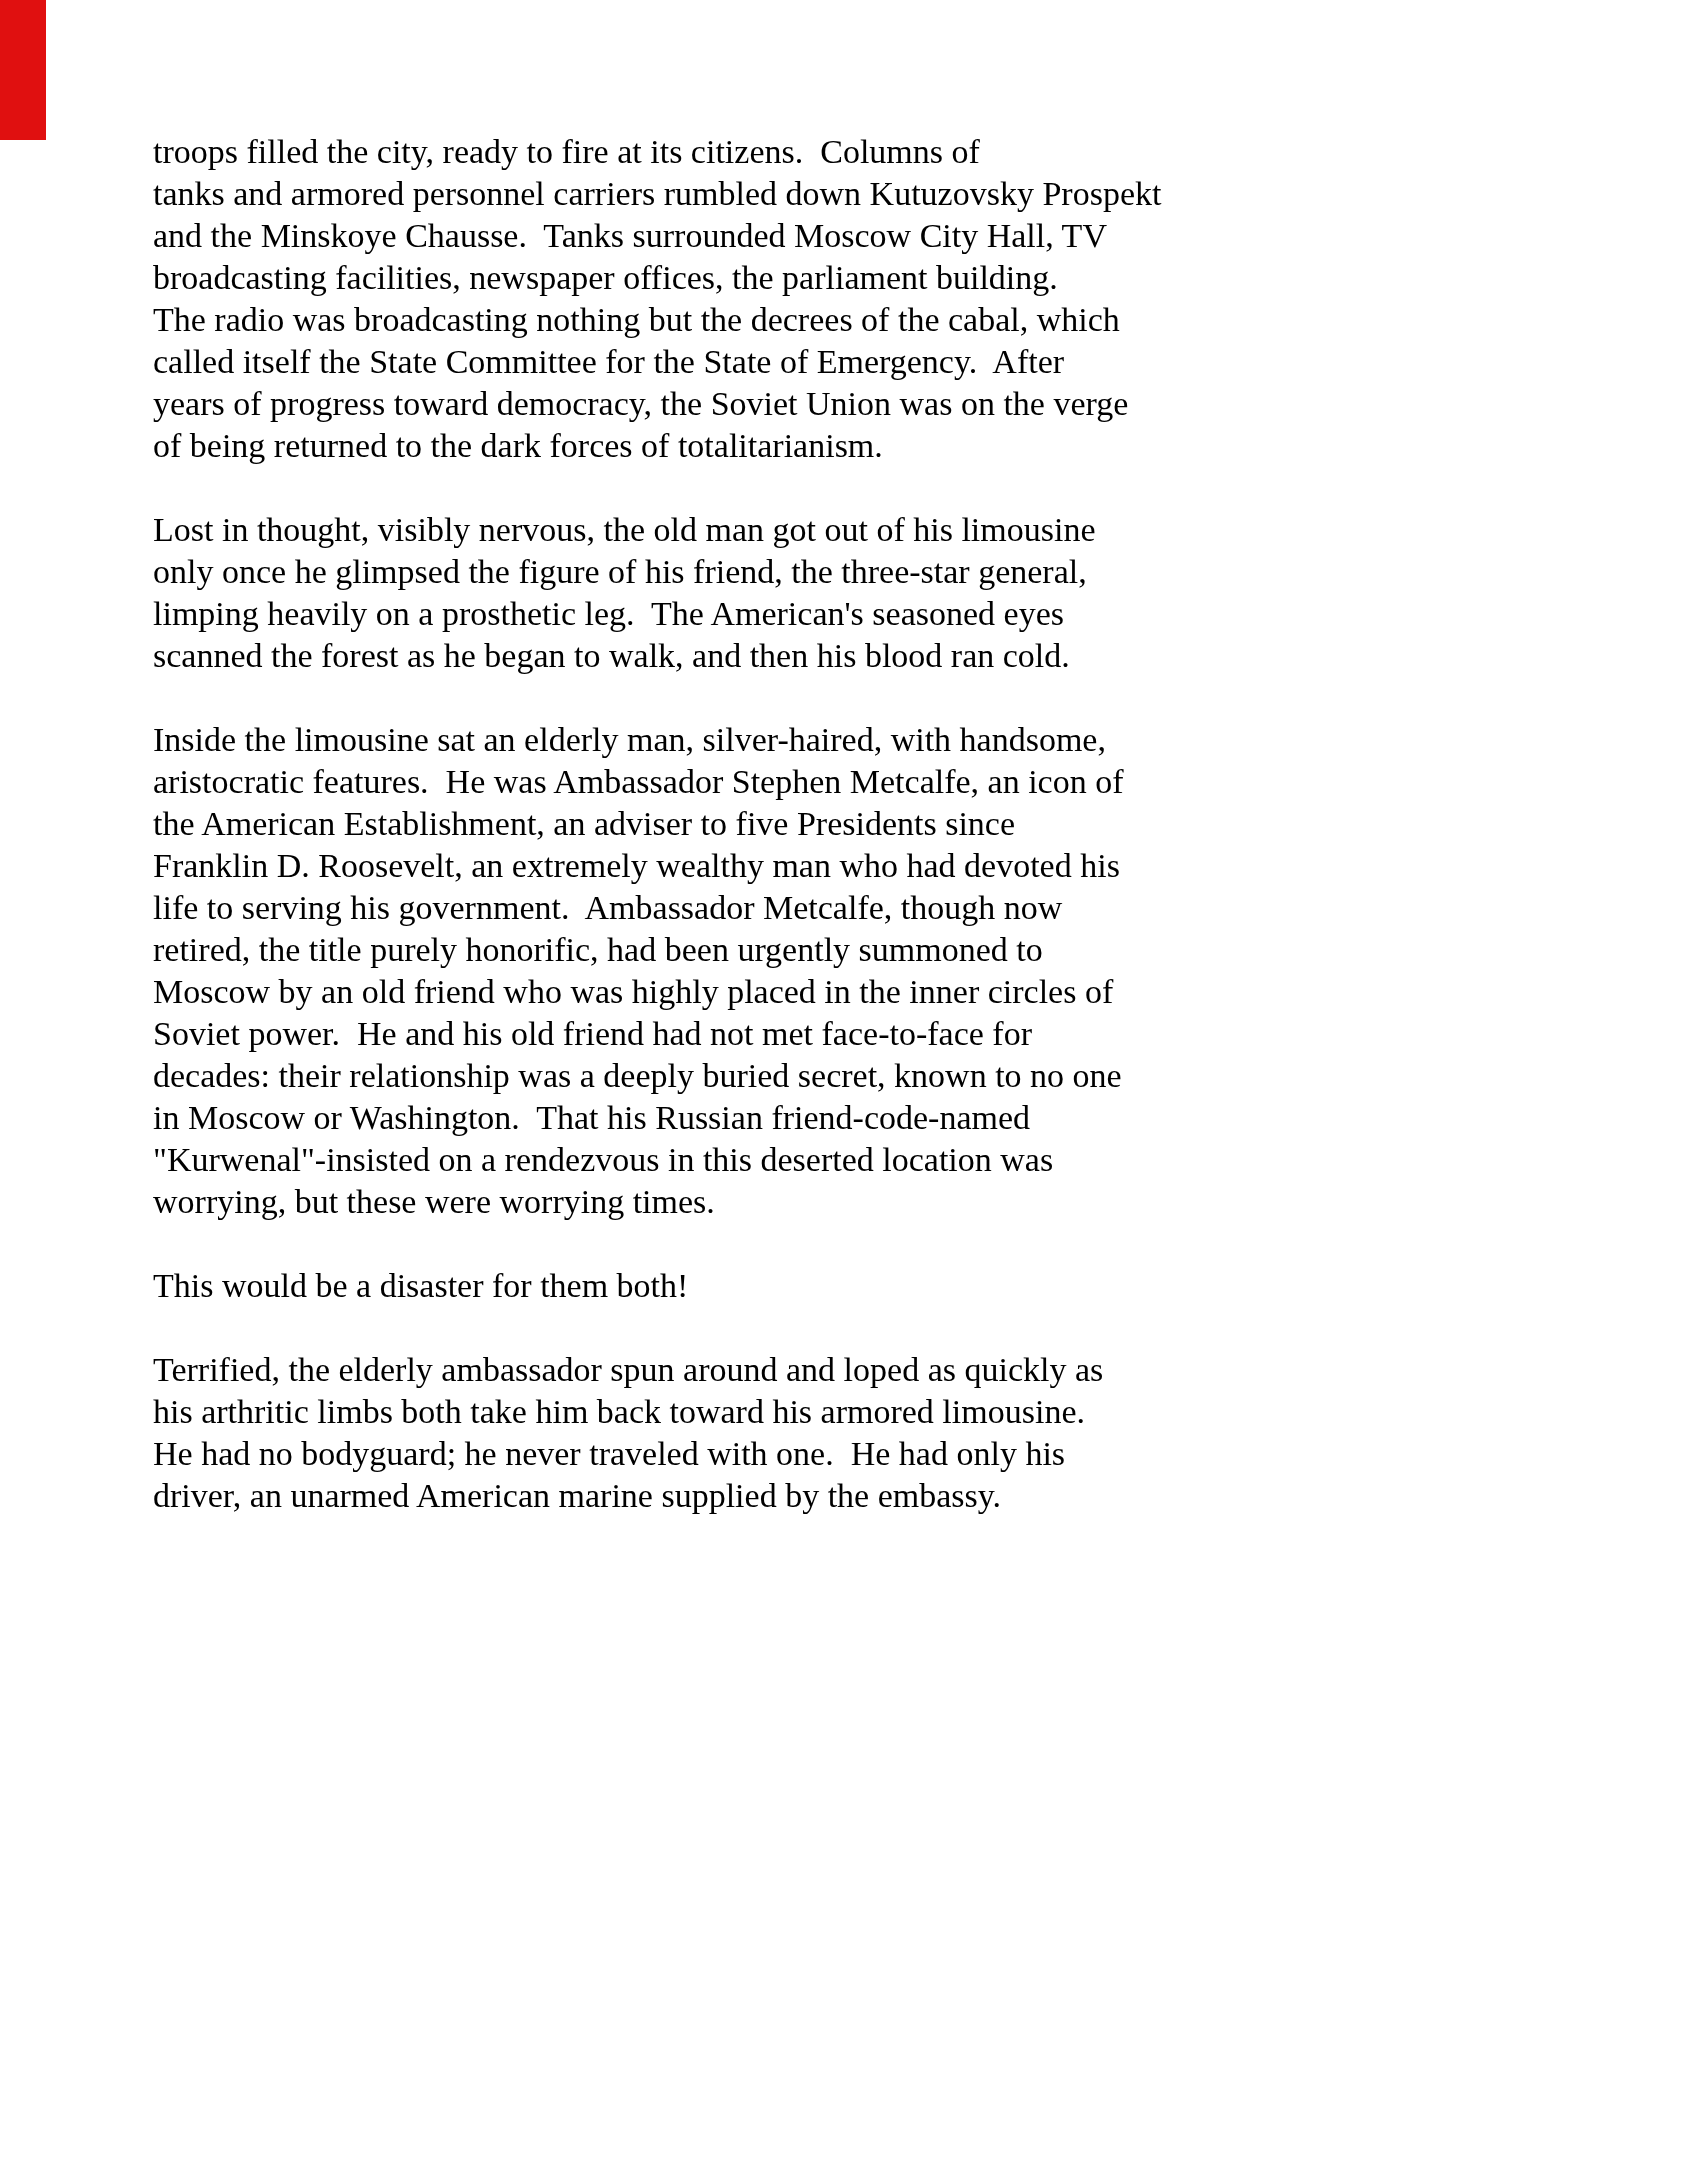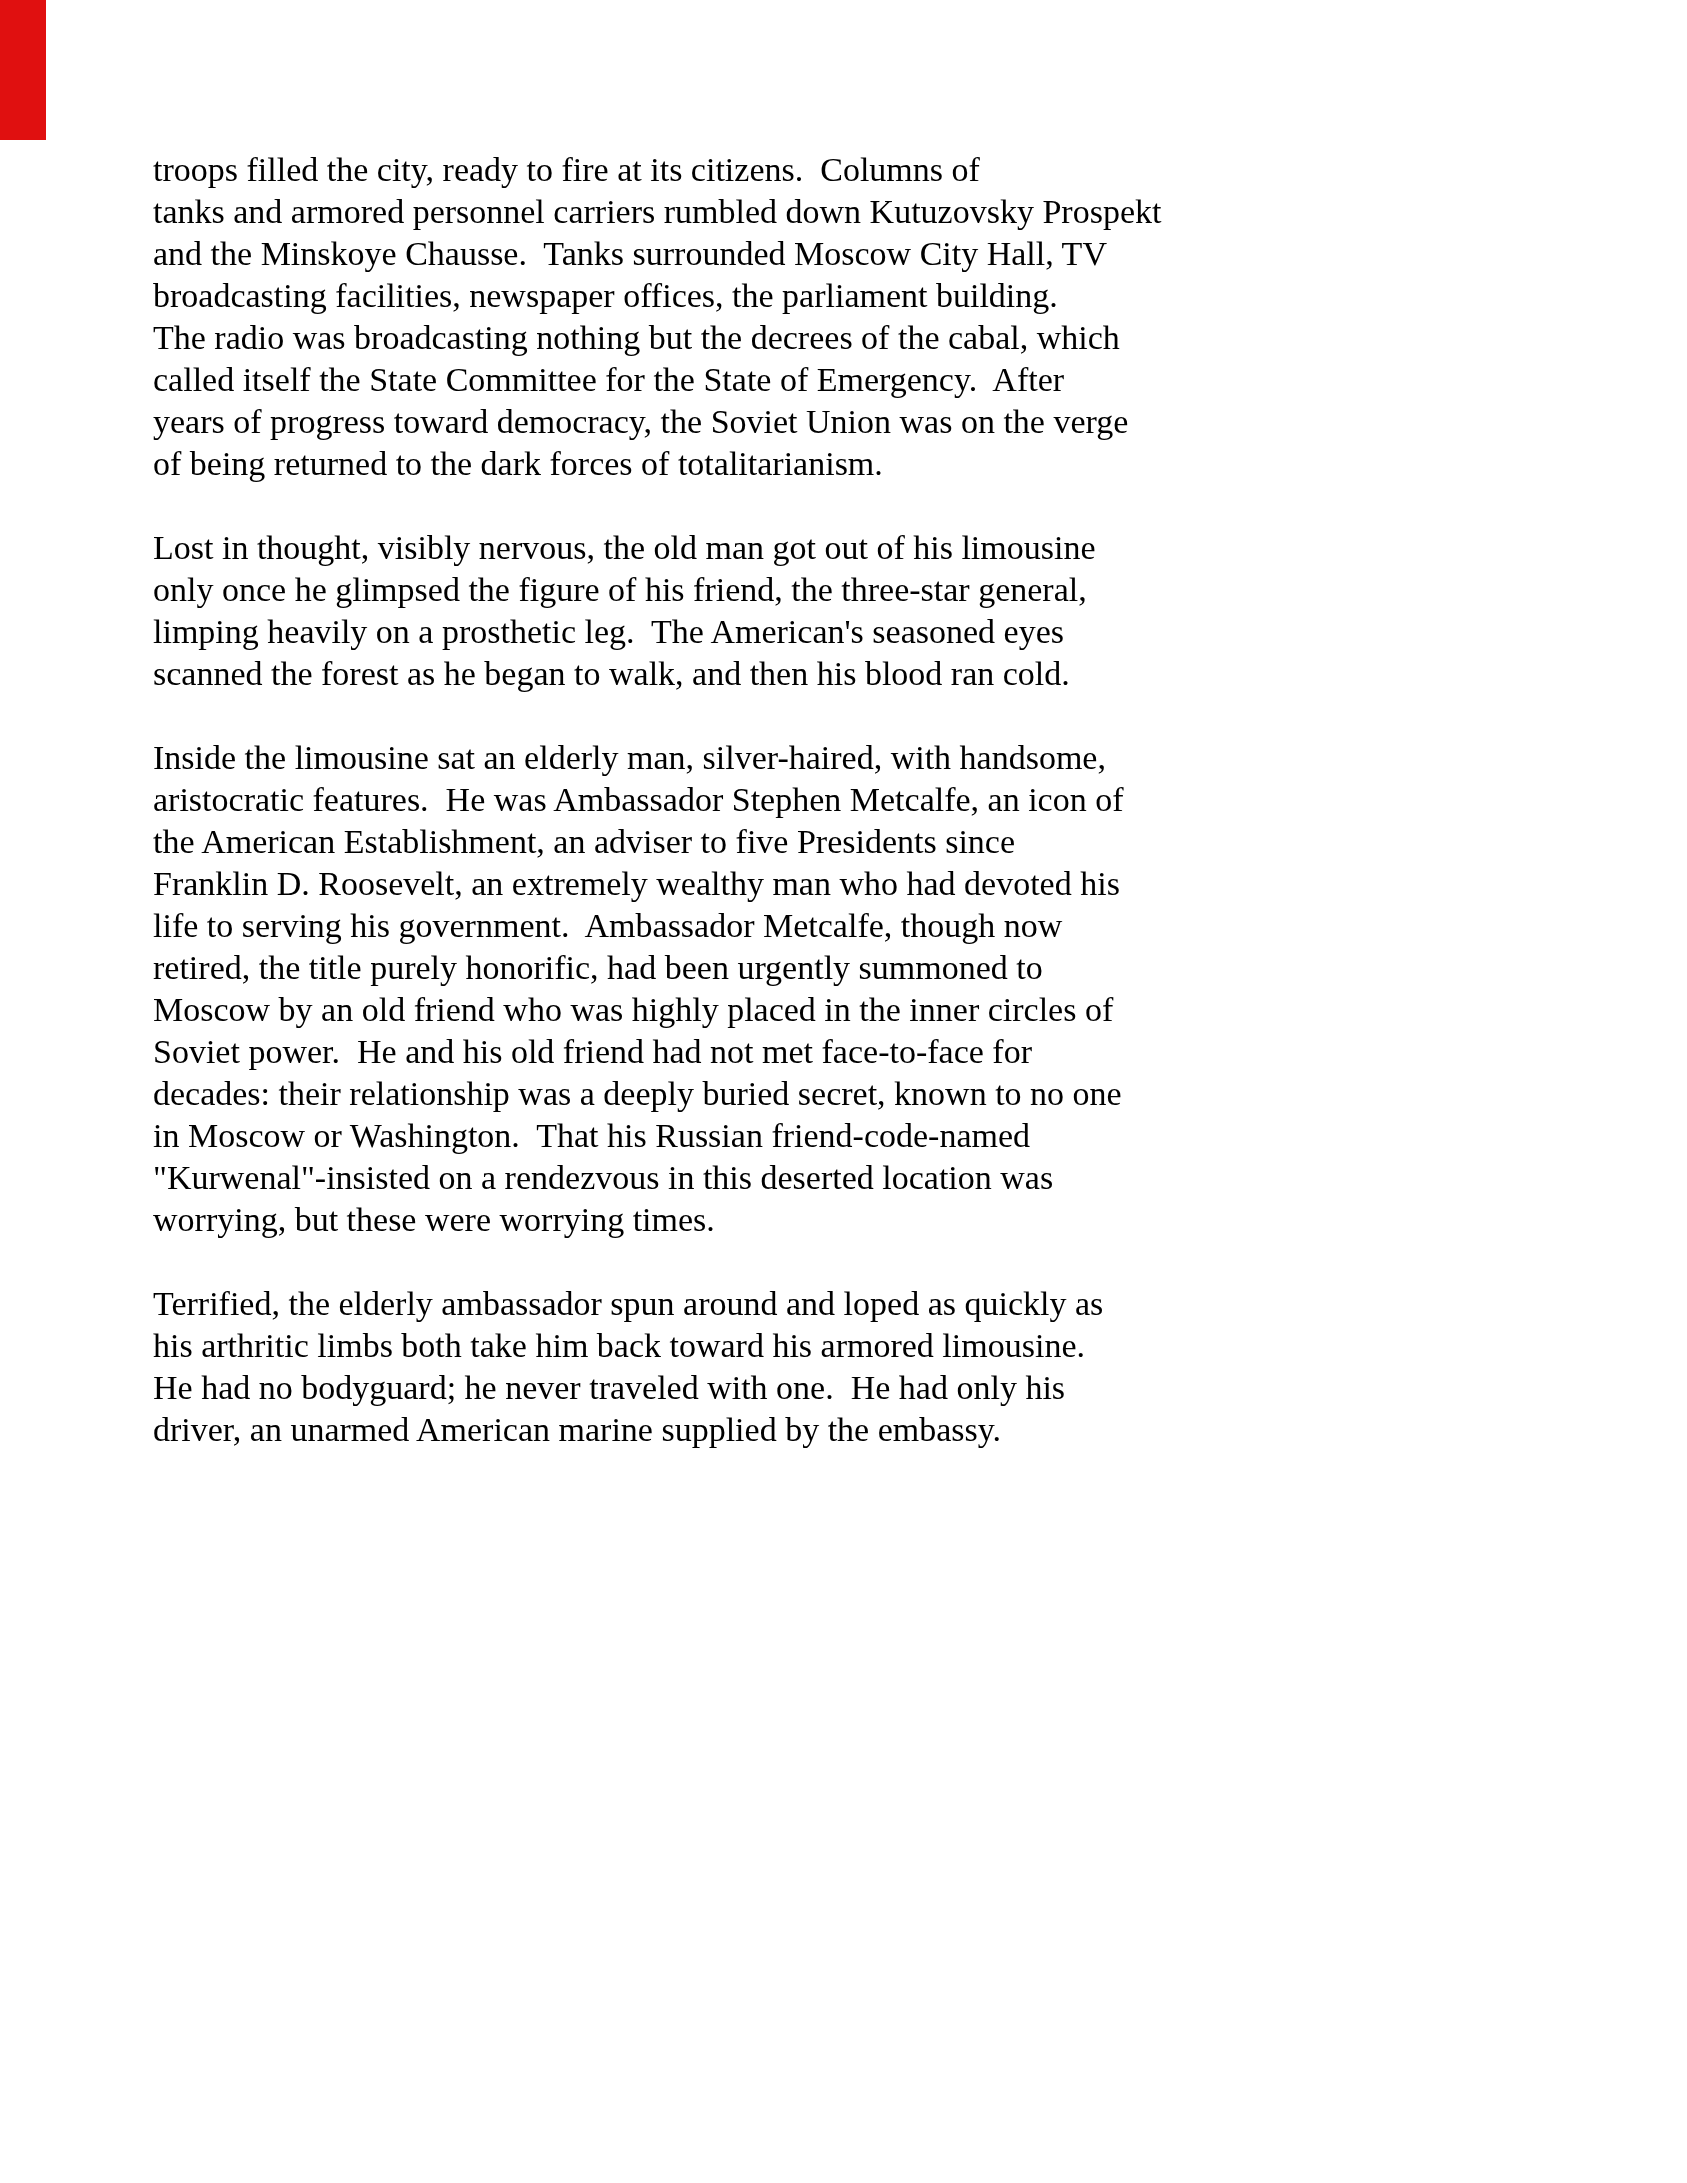--- a/index.html
+++ b/index.html
@@ -26,21 +26,21 @@
   .text-block {
     position: absolute;
     left: 153px;
     top: 131px;
     width: 1416px;
     font-size: 34px;
     line-height: 42px;
   }
   .para {
     white-space: pre-wrap;
-    margin: 18px 0 42px 0;
+    margin: 0 0 42px 0;
   }
   .para:last-child {
     margin-bottom: 0;
   }
 </style>
 </head>
 <body>
 
 <div class="corner-mark" style="background: rgb(224, 16, 16);"></div>
 
@@ -62,18 +62,19 @@
 the American Establishment, an adviser to five Presidents since
 Franklin D. Roosevelt, an extremely wealthy man who had devoted his
 life to serving his government.  Ambassador Metcalfe, though now
 retired, the title purely honorific, had been urgently summoned to
 Moscow by an old friend who was highly placed in the inner circles of
 Soviet power.  He and his old friend had not met face-to-face for
 decades: their relationship was a deeply buried secret, known to no one
 in Moscow or Washington.  That his Russian friend-code-named
 "Kurwenal"-insisted on a rendezvous in this deserted location was
 worrying, but these were worrying times.</div>
+  <div class="para">This would be a disaster for them both!</div>
   <div class="para">Terrified, the elderly ambassador spun around and loped as quickly as
 his arthritic limbs both take him back toward his armored limousine.
 He had no bodyguard; he never traveled with one.  He had only his
 driver, an unarmed American marine supplied by the embassy.</div>
 </div>
 
 
 </body></html>

